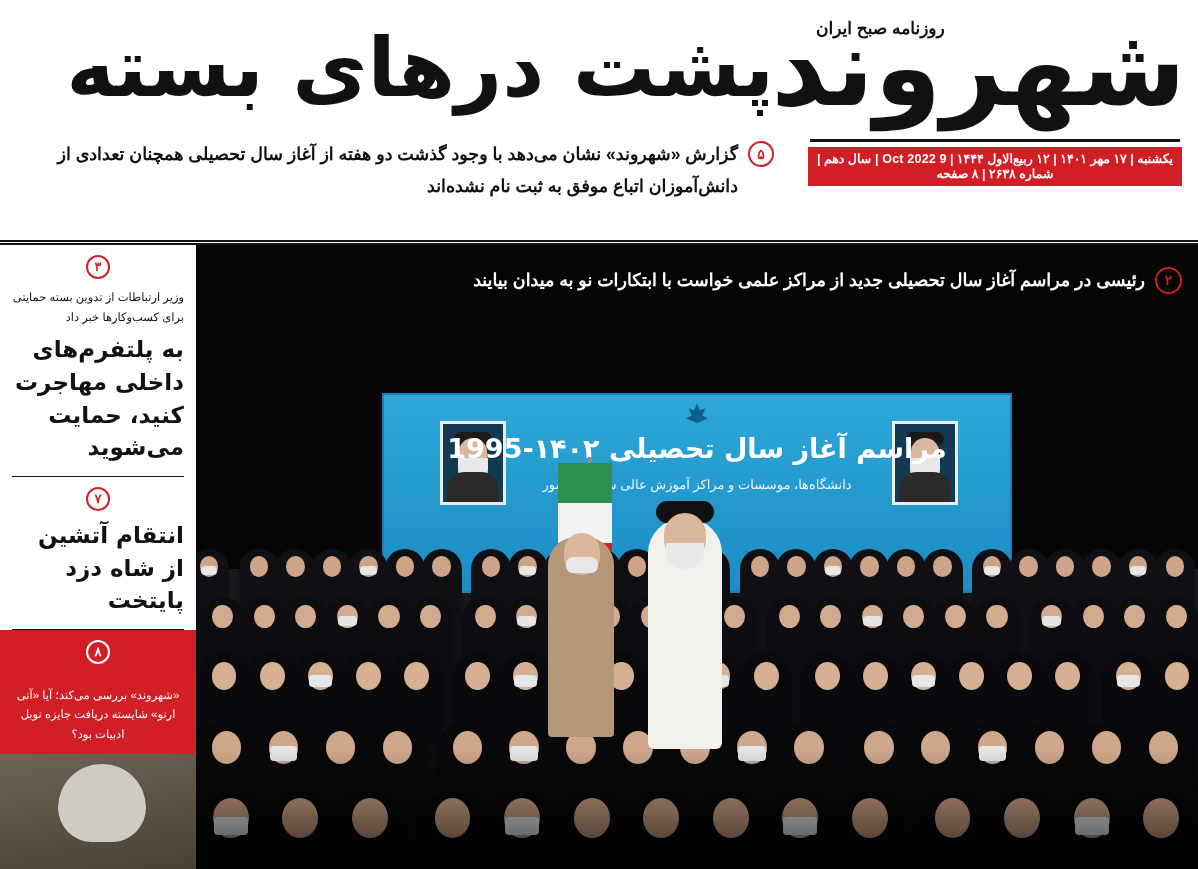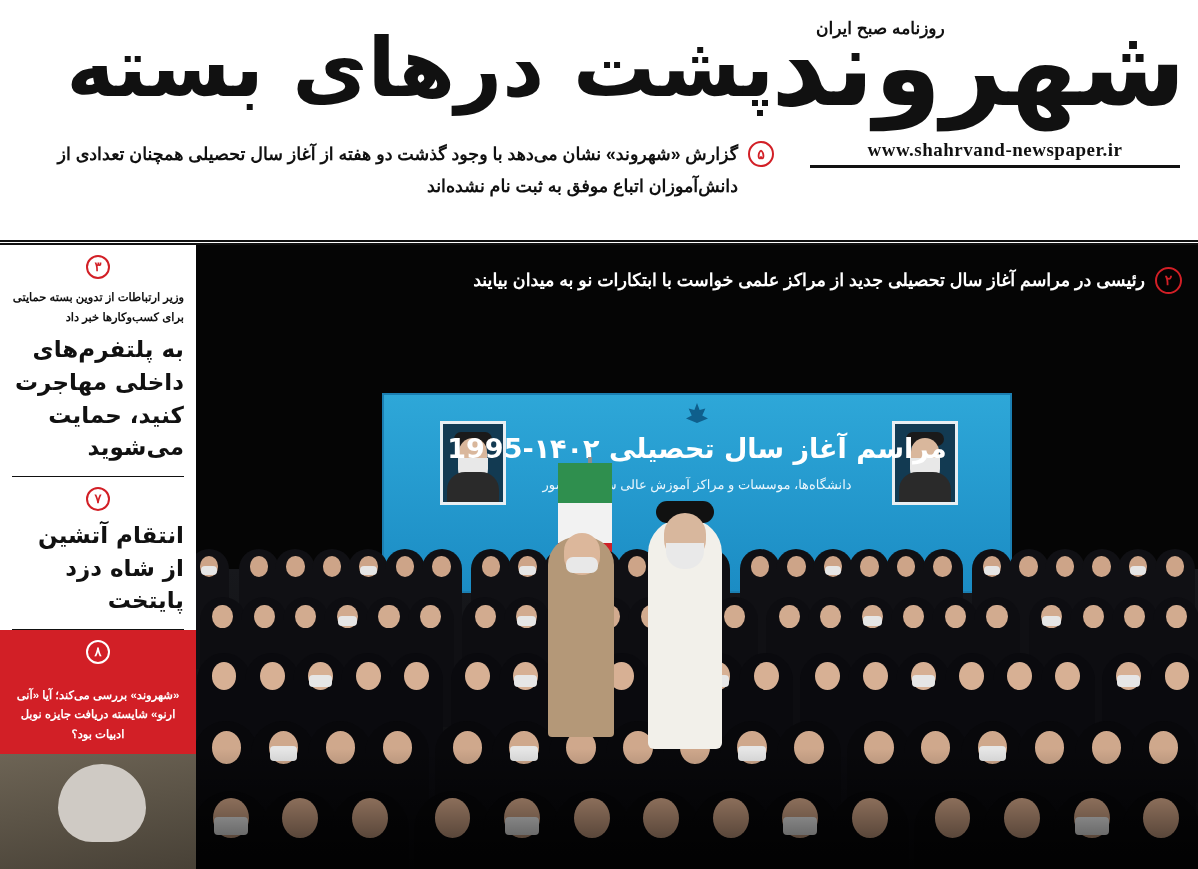--- a/index.html
+++ b/index.html
@@ -152,21 +152,21 @@
     font-weight: bold;
     line-height: 20px;
     text-align: center;
     margin: 0 auto 8px;
   }
   .side-kicker {
     font-size: 11.5px;
     line-height: 1.75;
     color: #111;
     text-align: right;
-    font-weight: bold;
+    font-weight: normal;
   }
   .side-head {
     margin-top: 6px;
     font-family: "DejaVu Sans", sans-serif;
     font-size: 23px;
     font-weight: bold;
     line-height: 1.42;
     color: #111;
     text-align: right;
   }
@@ -390,22 +390,22 @@
   }
 </style>
 </head>
 <body>
 
 <div class="page">
 
   <div class="masthead">
     <div class="masthead-kicker">روزنامه صبح ایران</div>
     <div class="masthead-logo">شهروند</div>
-    <div class="masthead-url">www.shahrvand-newspaper.ir</div>
     <div class="masthead-rule"></div>
+    <div class="masthead-dateline">یکشنبه | ۱۷ مهر ۱۴۰۱ | ۱۲ ربیع‌الاول ۱۴۴۴ | 9 Oct 2022 | سال دهم | شماره ۲۶۳۸ | ۸ صفحه</div>
   </div>
 
   <div class="lead">
     <div class="lead-title">پشت درهای بسته</div>
     <div class="lead-deck-row">
       <div class="page-badge">۵</div>
       <div class="lead-deck">گزارش «شهروند» نشان می‌دهد با وجود گذشت دو هفته از آغاز سال تحصیلی همچنان تعدادی از دانش‌آموزان اتباع موفق به ثبت نام نشده‌اند</div>
     </div>
   </div>
   <div class="lead-rule"></div>

